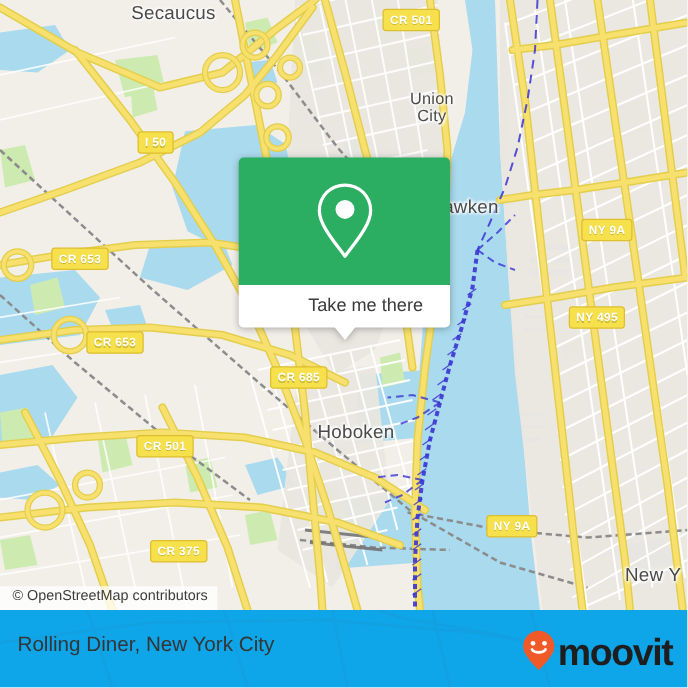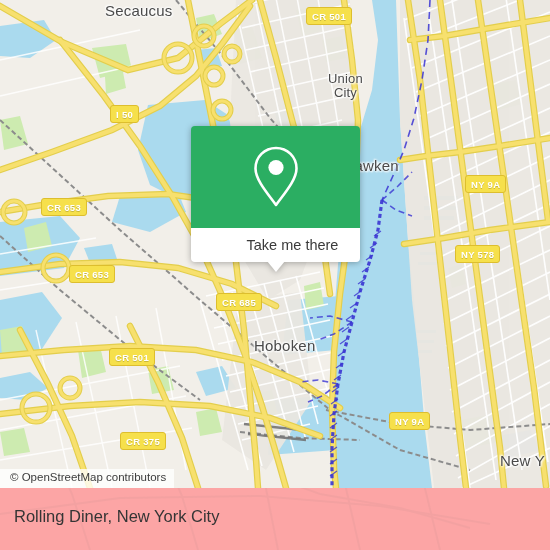--- a/index.html
+++ b/index.html
@@ -90,21 +90,21 @@
     width: 0; height: 0;
     border-left: 9px solid transparent;
     border-right: 9px solid transparent;
     border-top: 11px solid #ffffff;
   }
 
   
   #bottom-bar {
     position: absolute; left: 0; top: 488px;
     width: 550px; height: 62px;
-    background: #fca5a5;
+    background: #0ea5e9;
     overflow: hidden;
   }
   #bottom-watermark {
     position: absolute; left: 0; top: -430px;
     width: 550px; height: 492px;
     opacity: .055;
     pointer-events: none;
   }
   #bottom-title {
     position: absolute; left: 14px; top: 19px;
@@ -398,21 +398,21 @@
     </div>
     <div class="place-label big" style="left:346px; top:157px;">hawken</div>
     <div class="place-label big" style="left:254px; top:337px;">Hoboken</div>
     <div class="place-label big" style="left:500px; top:452px;">New Y</div>
 
     <div class="shield" style="left:306px; top:7px;">CR 501</div>
     <div class="shield" style="left:110px; top:105px;">I 50</div>
     <div class="shield" style="left:41px;  top:198px;">CR 653</div>
     <div class="shield" style="left:465px; top:175px;">NY 9A</div>
     <div class="shield" style="left:69px;  top:265px;">CR 653</div>
-    <div class="shield" style="left:455px; top:245px;">NY 578</div>
+    <div class="shield" style="left:455px; top:245px;">NY 495</div>
     <div class="shield" style="left:216px; top:293px;">CR 685</div>
     <div class="shield" style="left:109px; top:348px;">CR 501</div>
     <div class="shield" style="left:389px; top:412px;">NY 9A</div>
     <div class="shield" style="left:120px; top:432px;">CR 375</div>
 
     <div id="osm-attrib">© OpenStreetMap contributors</div>
   </div>
 
   <div id="popup">
     <div id="popup-green">
@@ -435,15 +435,26 @@
         <path d="M0,414 L70,406 L140,402 L210,406 L270,418 L320,436 L400,450 L470,470"></path>
         <path d="M130,326 L158,382 L182,438 L198,492"></path>
         <path d="M20,330 L48,384 L72,436 L90,492"></path>
         <path d="M0,456 L120,440 L260,438 L380,448 L490,466"></path>
         <path d="M260,400 L278,492"></path>
         <path d="M340,404 L360,492"></path>
         <path d="M420,410 L440,492"></path>
       </g>
     </svg>
     <div id="bottom-title">Rolling Diner, New York City</div>
+    <div id="moovit-logo">
+      <span>
+        <svg width="28" height="34" viewBox="0 0 28 34" aria-hidden="true">
+          <path d="M14 1.5 C7.1 1.5 1.5 7.1 1.5 14 C1.5 20.6 9.4 28.4 14 33 C18.6 28.4 26.5 20.6 26.5 14 C26.5 7.1 20.9 1.5 14 1.5 Z" fill="#F05A28"></path>
+          <circle cx="9.4" cy="11.6" r="1.9" fill="#FFFFFF"></circle>
+          <circle cx="18.6" cy="11.6" r="1.9" fill="#FFFFFF"></circle>
+          <path d="M8.6 16.6 C10.4 19.6 17.6 19.6 19.4 16.6" fill="none" stroke="#FFFFFF" stroke-width="2.1" stroke-linecap="round"></path>
+        </svg>
+      </span>
+      <span id="moovit-wordmark">moovit</span>
+    </div>
   </div>
 
 </div>
 
 </body></html>

